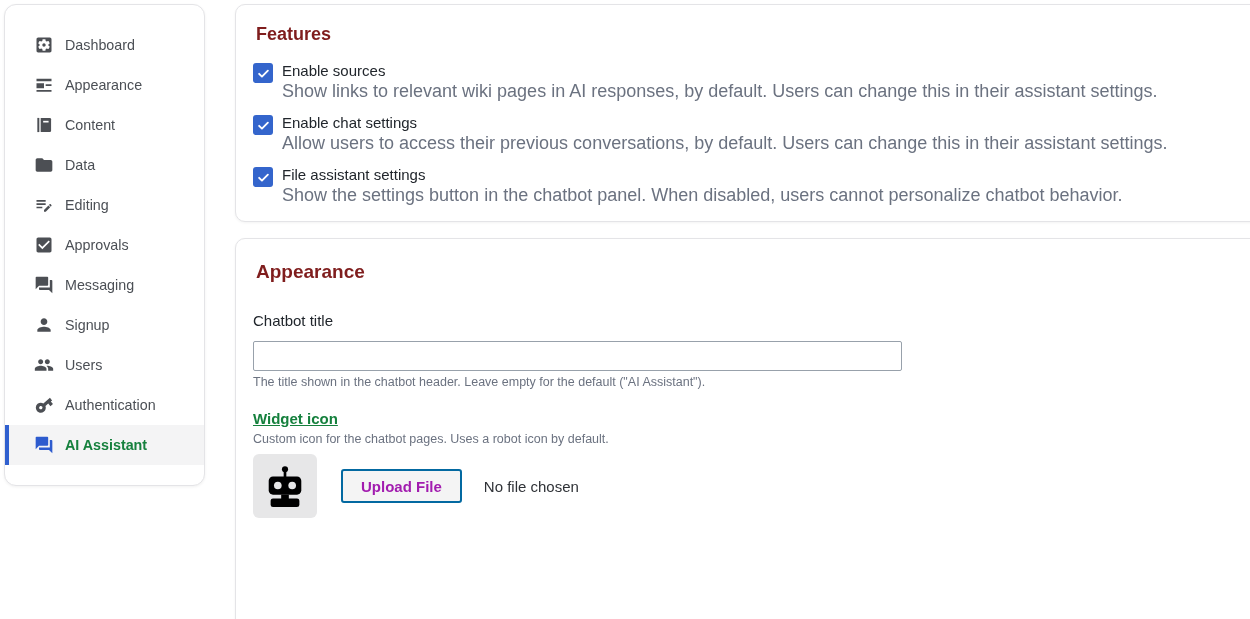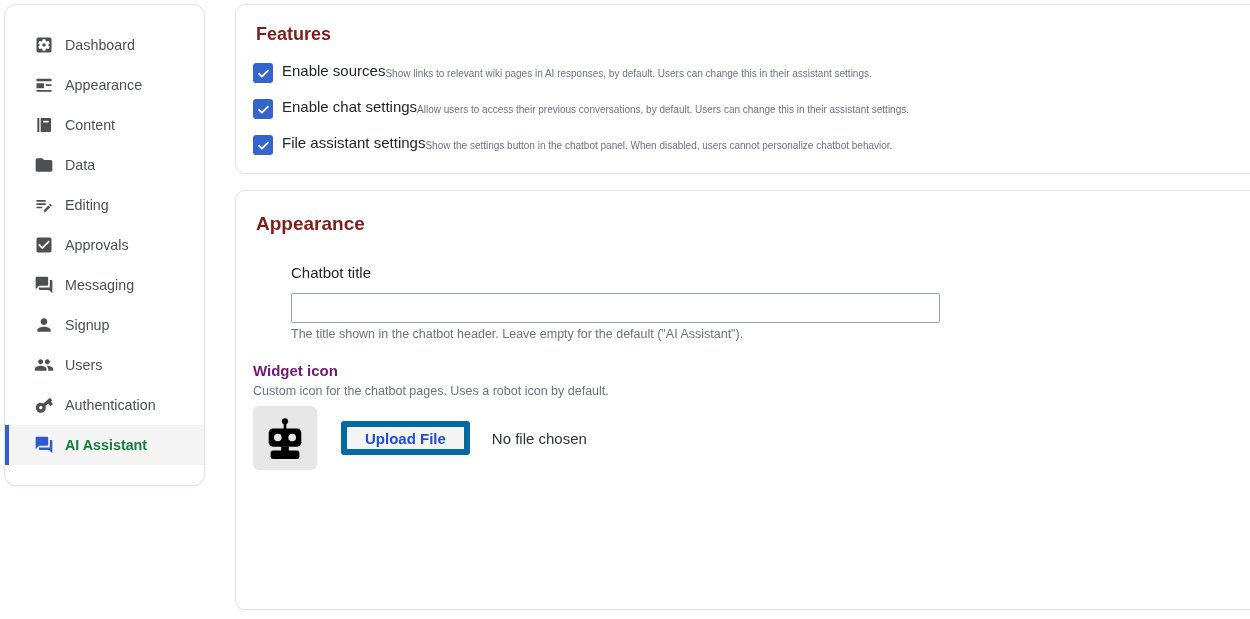--- a/index.html
+++ b/index.html
@@ -38,46 +38,46 @@
   .card-appearance .card-title{font-size:19px;margin-bottom:28px;}
 
   
   .option-row{display:flex;align-items:flex-start;margin-bottom:15px;}
   .option-row:last-child{margin-bottom:0;}
   .checkbox{
     width:20px;height:20px;flex:none;background:#3465cc;border-radius:3px;
     display:flex;align-items:center;justify-content:center;margin-right:9px;margin-top:1px;cursor:pointer;
   }
   .checkbox svg{width:15px;height:15px;}
-  .option-text{display:flex;flex-direction:row;}
+  .option-text{display:flex;flex-direction:column;}
   .option-label{font-size:15px;color:#21262c;line-height:18px;}
-  .option-desc{font-size:10px;color:#6b7280;line-height:15px;margin-top:4px;white-space:nowrap;}
+  .option-desc{font-size:18px;color:#6b7280;line-height:15px;margin-top:4px;white-space:nowrap;}
 
   
   .field-label{font-size:15px;color:#21262c;line-height:18px;}
   .text-input{
     display:block;width:649px;height:30px;box-sizing:border-box;margin-top:11px;
     border:1px solid #98a1ab;border-radius:2px;background:#fff;padding:0 8px;
     font-family:inherit;font-size:14px;color:#1f2937;outline:none;
   }
   .field-help{font-size:12.5px;color:#6b7280;line-height:15px;margin-top:4px;white-space:nowrap;}
-  .field-group{margin-top:19px;margin-left:38px;}
+  .field-group{margin-top:19px;}
   .field-group:first-of-type{margin-top:0;}
 
   .widget-section{margin-top:20px;}
-  .widget-label{font-size:15px;font-weight:bold;color:#701a75;line-height:18px;}
+  .widget-label{font-size:15px;font-weight:bold;color:#15803d;line-height:18px;text-decoration:underline;}
   .widget-row{display:flex;align-items:center;margin-top:7px;}
   .icon-preview{
     width:64px;height:64px;background:#e7e7e8;border-radius:6px;flex:none;
     display:flex;align-items:center;justify-content:center;
   }
   .icon-preview svg{width:46px;height:46px;}
   .upload-btn{
-    margin-left:24px;height:34px;padding:0 18px;background:#f4f4f4;border:6px solid #0369a1;
-    border-radius:3px;font-family:inherit;font-size:15px;font-weight:bold;color:#1d4ed8;cursor:pointer;
+    margin-left:24px;height:34px;padding:0 18px;background:#f4f4f4;border:2px solid #0369a1;
+    border-radius:3px;font-family:inherit;font-size:15px;font-weight:bold;color:#a21caf;cursor:pointer;
   }
   .file-status{margin-left:22px;font-size:15px;color:#2f3237;}
 </style>
 </head>
 <body>
 
 <div class="layout">
 
   <aside class="sidebar">
 

